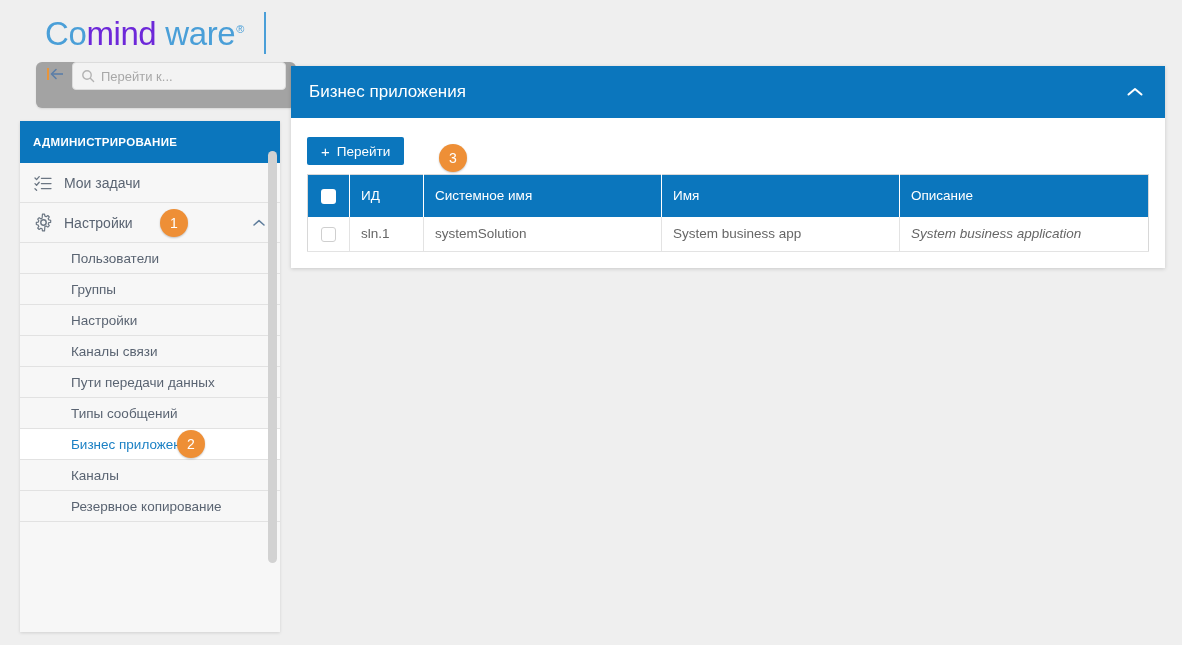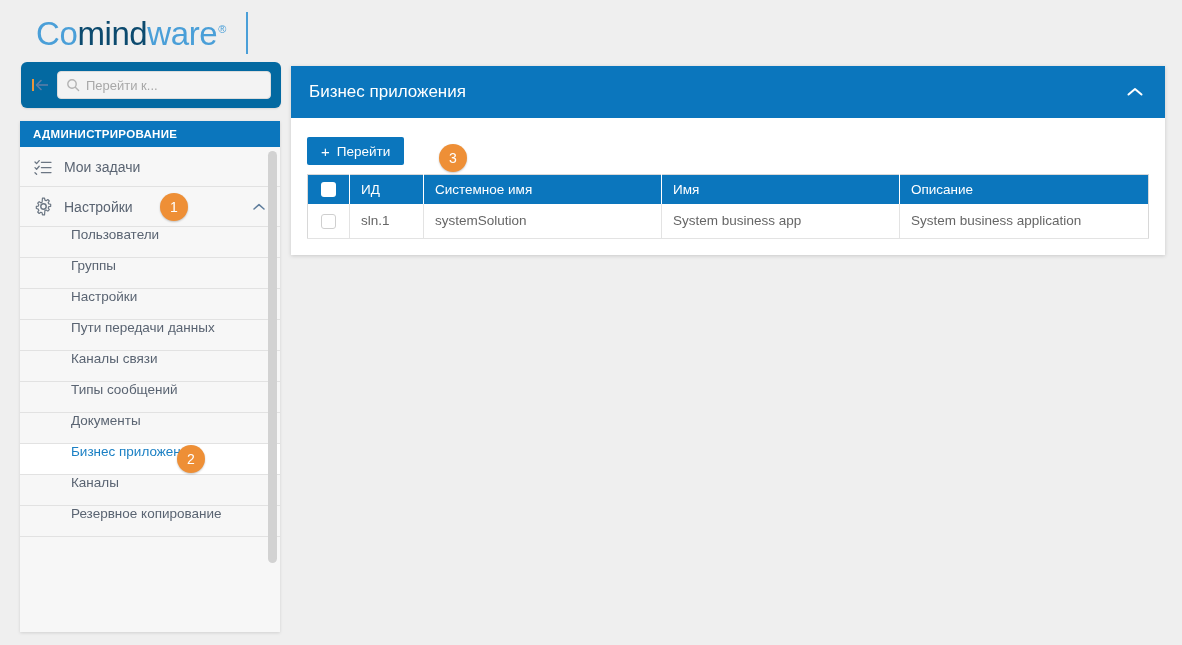--- a/index.html
+++ b/index.html
@@ -28,22 +28,22 @@
     display: flex;
     align-items: center;
   }
   .logo {
     font-size: 33px;
     font-weight: 400;
     letter-spacing: -0.4px;
     line-height: 1;
     white-space: nowrap;
   }
-  .logo .blue { color: #4a9fd8; }
-  .logo .orange { color: #0c4a6e; }
+  .logo .blue { color: #4a9fd8; margin-left: 9px; }
+  .logo .orange { color: #6d28d9; }
   .logo .reg {
     font-size: 11px;
     vertical-align: super;
     color: #4a9fd8;
     margin-left: 1px;
   }
   .logo-divider {
     width: 2px;
     height: 42px;
     background: #4a9fd8;
@@ -54,29 +54,29 @@
   .sidebar {
     position: absolute;
     left: 20px;
     top: 62px;
     width: 270px;
     height: 570px;
   }
 
   .nav-search-bar {
     position: absolute;
-    left: 1px;
+    left: 16px;
     top: 0;
     width: 260px;
     height: 46px;
-    background: #0369a1;
+    background: #a3a3a3;
     border-radius: 6px;
     box-shadow: 0 1px 2px rgba(0,0,0,0.10);
     display: flex;
-    align-items: center;
+    align-items: flex-start;
     padding: 0 10px;
   }
   .collapse-icon {
     width: 24px;
     height: 24px;
     display: flex;
     align-items: center;
     justify-content: center;
     margin-right: 6px;
     cursor: pointer;
@@ -108,21 +108,21 @@
     left: 0;
     top: 59px;
     width: 260px;
     height: 511px;
     background: #f7f7f7;
     box-shadow: 0 1px 3px rgba(0,0,0,0.13);
     overflow: hidden;
   }
 
   .nav-header {
-    height: 26px;
+    height: 42px;
     background: #0b76bd;
     color: #ffffff;
     font-size: 11.5px;
     font-weight: bold;
     letter-spacing: 0.3px;
     display: flex;
     align-items: center;
     padding-left: 13px;
   }
 
@@ -148,21 +148,21 @@
   .chev {
     width: 14px; height: 14px;
     margin-right: 14px;
     display: flex; align-items: center; justify-content: center;
     flex: 0 0 auto;
   }
 
   .nav-subitem {
     height: 31px;
     display: flex;
-    align-items: flex-start;
+    align-items: center;
     padding-left: 51px;
     border-bottom: 1px solid #e2e2e2;
     background: #f7f7f7;
     cursor: pointer;
     font-size: 13.5px;
     color: #5a6472;
     position: relative;
   }
   .nav-subitem.selected {
     background: #ffffff;
@@ -269,40 +269,40 @@
     table-layout: fixed;
     margin-top: 4px;
     border: 1px solid #d8d8d8;
   }
   .grid th {
     background: #0b76bd;
     color: #ffffff;
     font-size: 13.5px;
     font-weight: normal;
     text-align: left;
-    height: 29px;
+    height: 42px;
     padding: 0 11px;
     border-right: 1px solid #ffffff;
   }
   .grid th:last-child { border-right: none; }
   .grid th.col-check, .grid td.col-check {
     width: 42px;
     padding: 0;
     text-align: center;
   }
   .grid td {
     height: 35px;
     font-size: 13.5px;
     color: #666666;
     padding: 0 11px;
     background: #ffffff;
     border-right: 1px solid #e3e3e3;
     border-bottom: 1px solid #e3e3e3;
   }
-  .grid td:last-child { border-right: none; }
+  .grid td:last-child { border-right: none; font-style: italic; }
 
   .cb-head {
     width: 15px; height: 15px;
     background: #ffffff;
     border-radius: 3px;
     display: inline-block;
     vertical-align: middle;
     cursor: pointer;
   }
   .cb-row {
@@ -382,30 +382,27 @@
       <div class="nav-subitem">
         <span>Пользователи</span>
       </div>
       <div class="nav-subitem">
         <span>Группы</span>
       </div>
       <div class="nav-subitem">
         <span>Настройки</span>
       </div>
       <div class="nav-subitem">
+        <span>Каналы связи</span>
+      </div>
+      <div class="nav-subitem">
         <span>Пути передачи данных</span>
       </div>
       <div class="nav-subitem">
-        <span>Каналы связи</span>
-      </div>
-      <div class="nav-subitem">
         <span>Типы сообщений</span>
-      </div>
-      <div class="nav-subitem">
-        <span>Документы</span>
       </div>
       <div class="nav-subitem selected">
         <span>Бизнес приложения</span>
         <span class="badge badge-2">2</span>
       </div>
       <div class="nav-subitem">
         <span>Каналы</span>
       </div>
       <div class="nav-subitem">
         <span>Резервное копирование</span>

